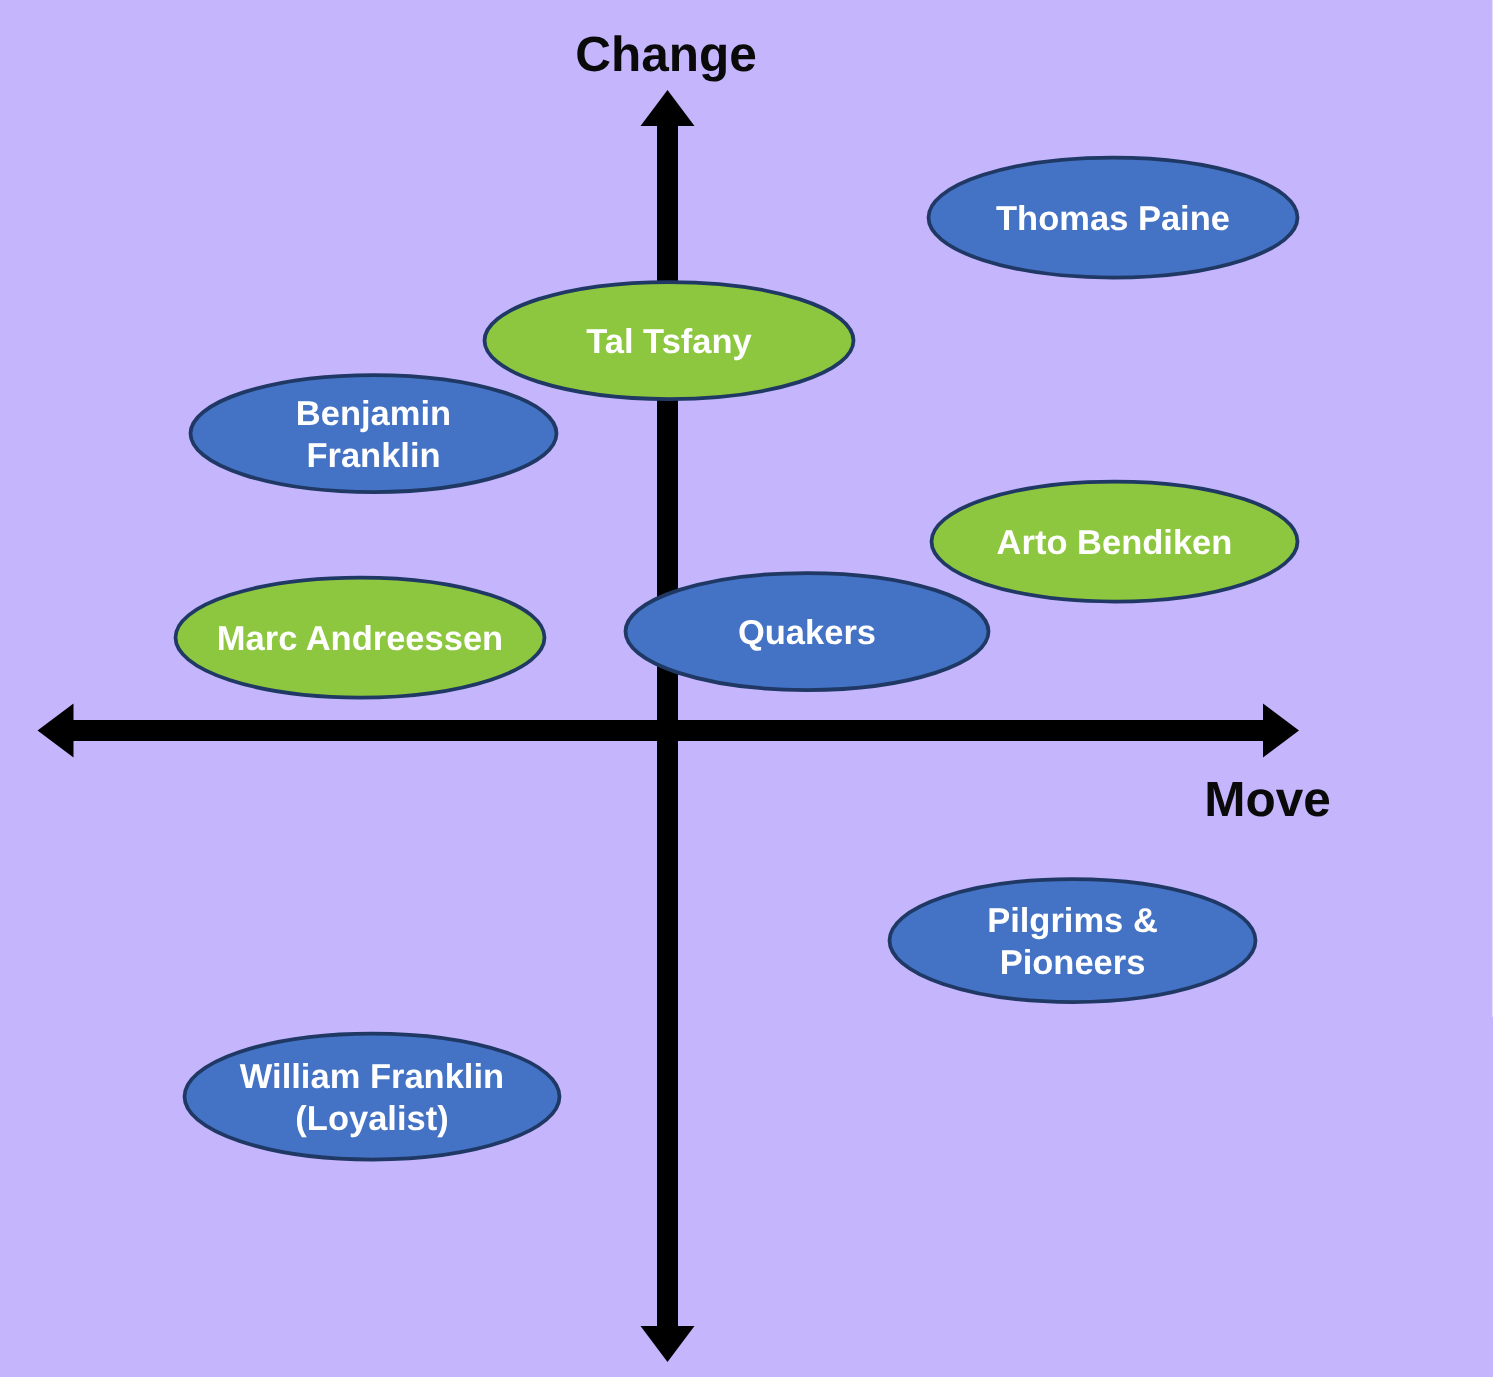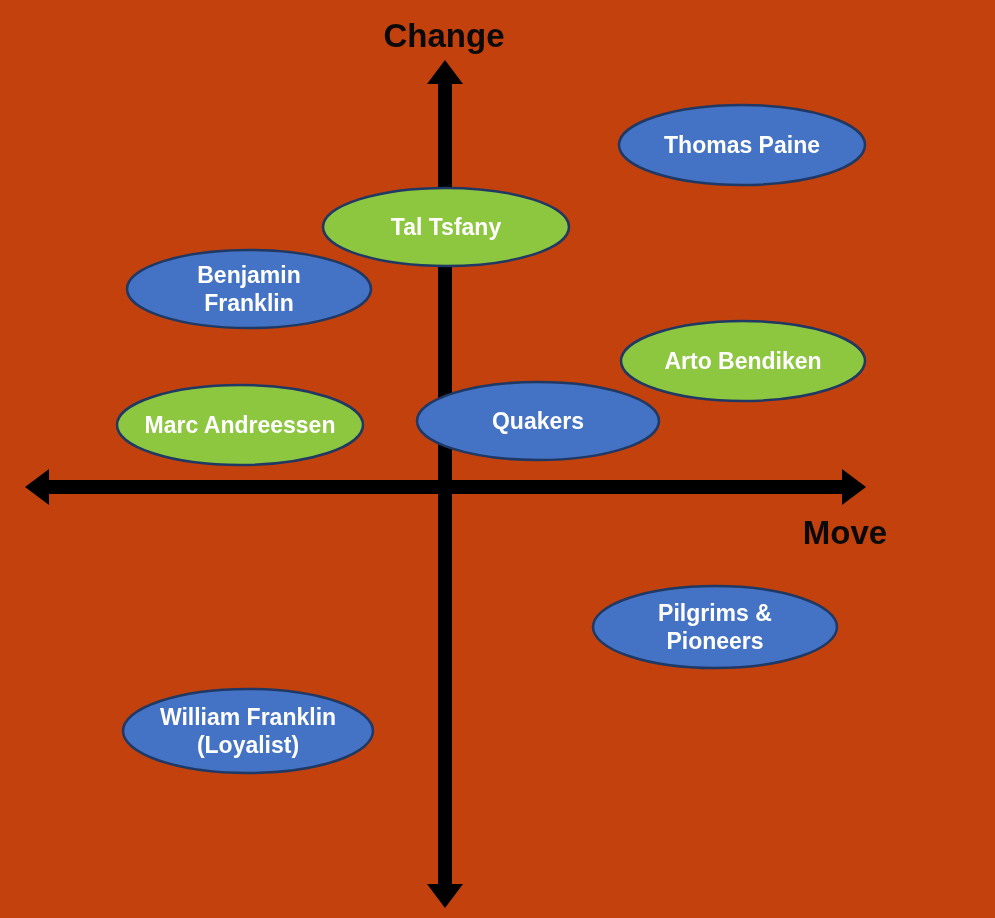--- a/index.html
+++ b/index.html
@@ -1,16 +1,16 @@
 <!DOCTYPE html>
 <html><head>
 <meta charset="utf-8">
 <style>
   html, body { margin: 0; padding: 0; background: #ffffff; }
-  .stage { width: 995px; height: 918px; position: relative; background: #c2410c; }
+  .stage { width: 995px; height: 918px; position: relative; background: #c4b5fd; }
   svg { display: block; }
   .node-label { font: bold 23px "Liberation Sans", sans-serif; fill: #ffffff; }
   .axis-label { font: bold 33px "Liberation Sans", sans-serif; fill: #0a0a0a; }
 </style>
 </head>
 <body>
 
 <div class="stage">
   <svg width="995" height="918" viewBox="0 0 995 918">
 

